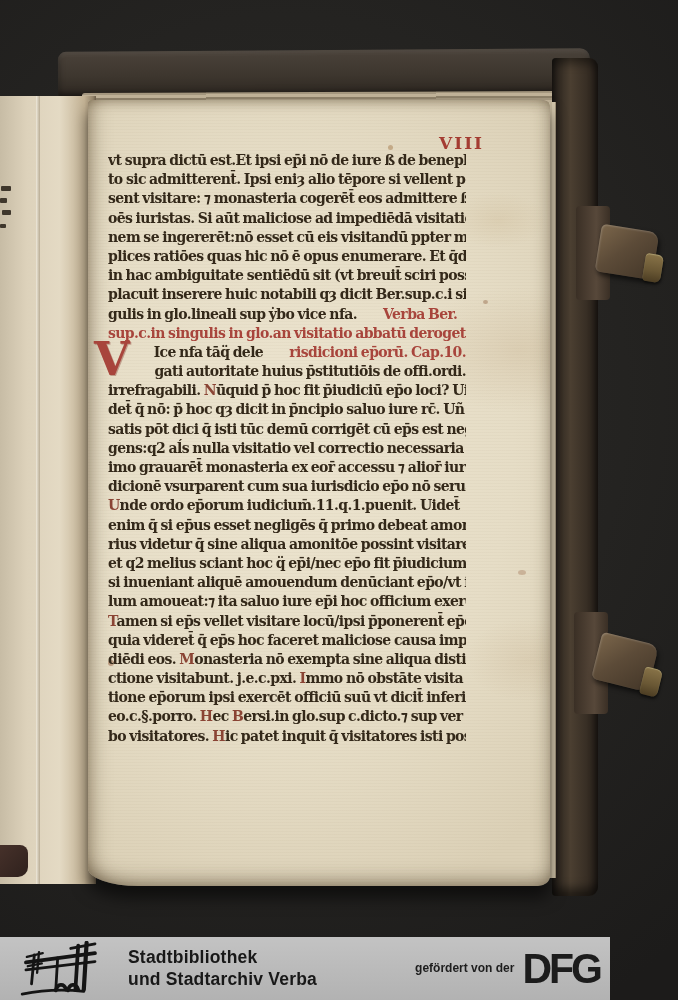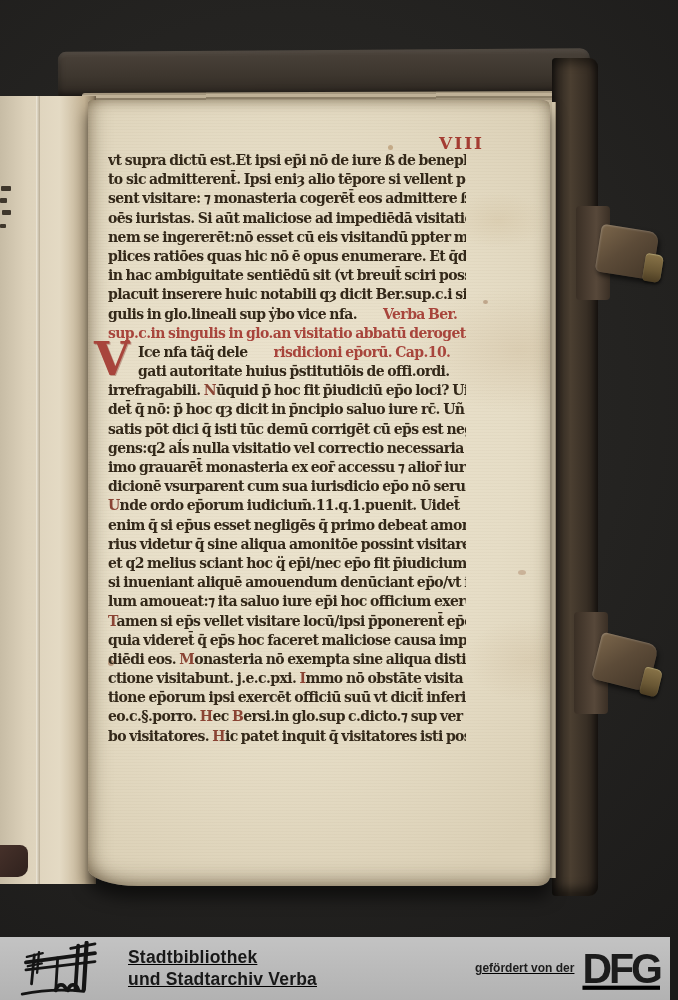--- a/index.html
+++ b/index.html
@@ -63,33 +63,33 @@
   .cover-bit-bl{position:absolute;left:0;top:845px;width:28px;height:32px;
     background:linear-gradient(135deg,#46312a,#2f211d);border-radius:0 8px 10px 0;}
 
   
   .folio{position:absolute;left:401px;top:135px;width:60px;
     font:700 17px/1 "DejaVu Serif", serif;color:#a43c32;letter-spacing:2px;margin-left:38px;}
   .textblock{position:absolute;left:108px;top:151px;width:358px;
     font:700 14px/19.2px "DejaVu Serif","DejaVu Sans",serif;color:#332819;
     letter-spacing:-0.6px;word-spacing:-1px;}
   .ms-line{height:19.2px;overflow:hidden;white-space:nowrap;}
-  .ms-line.indent{padding-left:30px;}
+  .ms-line.indent{padding-left:30px;text-align:right;}
   .ms-line .red{color:#a8453c;}
   .ms-line .rub{color:#8a4434;}
   .ms-gap{display:inline-block;width:26px;}
   .dropcap{position:absolute;left:-14px;top:188px;
     font:700 46px/40px "DejaVu Serif",serif;color:#a8453c;
     text-shadow:1px 1px 0 rgba(120,40,30,.35);}
 
   
-  .footer{position:absolute;left:0;bottom:0;width:670px;height:63px;
+  .footer{position:absolute;left:0;bottom:0;width:610px;height:63px;
     background:linear-gradient(180deg,#c3c3c3,#b2b2b2);
     display:flex;align-items:center;
-    font-family:"Liberation Sans", sans-serif;text-decoration:underline;}
+    font-family:"Liberation Sans", sans-serif;}
   .f-left{display:flex;align-items:center;margin-left:18px;}
   .logo-svg{width:98px;height:56px;}
   .lib-text{margin-left:12px;font-weight:700;font-size:17.5px;line-height:1.22;
     color:#181818;letter-spacing:.2px;}
   .f-right{margin-left:auto;display:flex;align-items:center;margin-right:10px;}
   .funding{text-align:right;font-weight:700;font-size:12px;line-height:1.28;color:#1d1d1d;}
   .dfg{font-weight:900;font-size:41px;line-height:1;letter-spacing:-3px;color:#1c1c1c;
     margin-left:8px;transform:scaleY(1.04);font-family:"Liberation Sans",sans-serif;}
 </style>
 </head>

